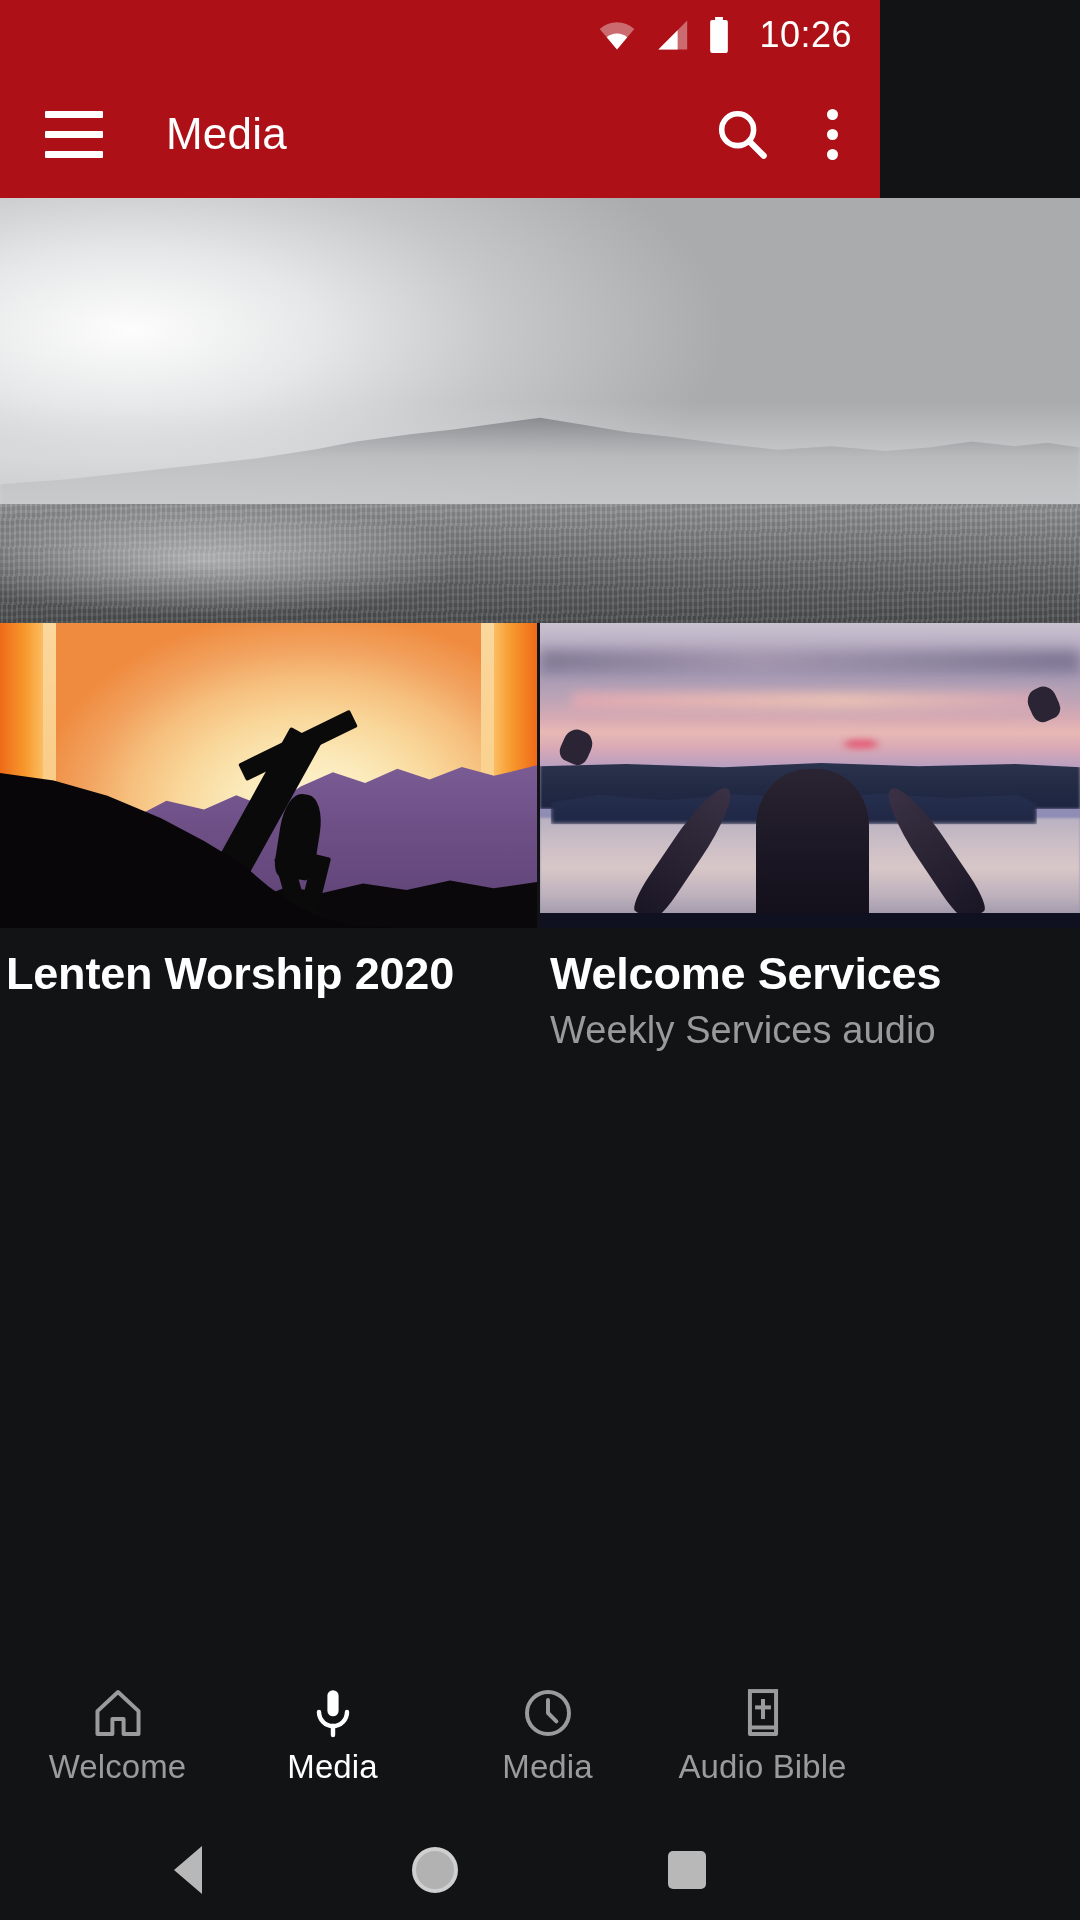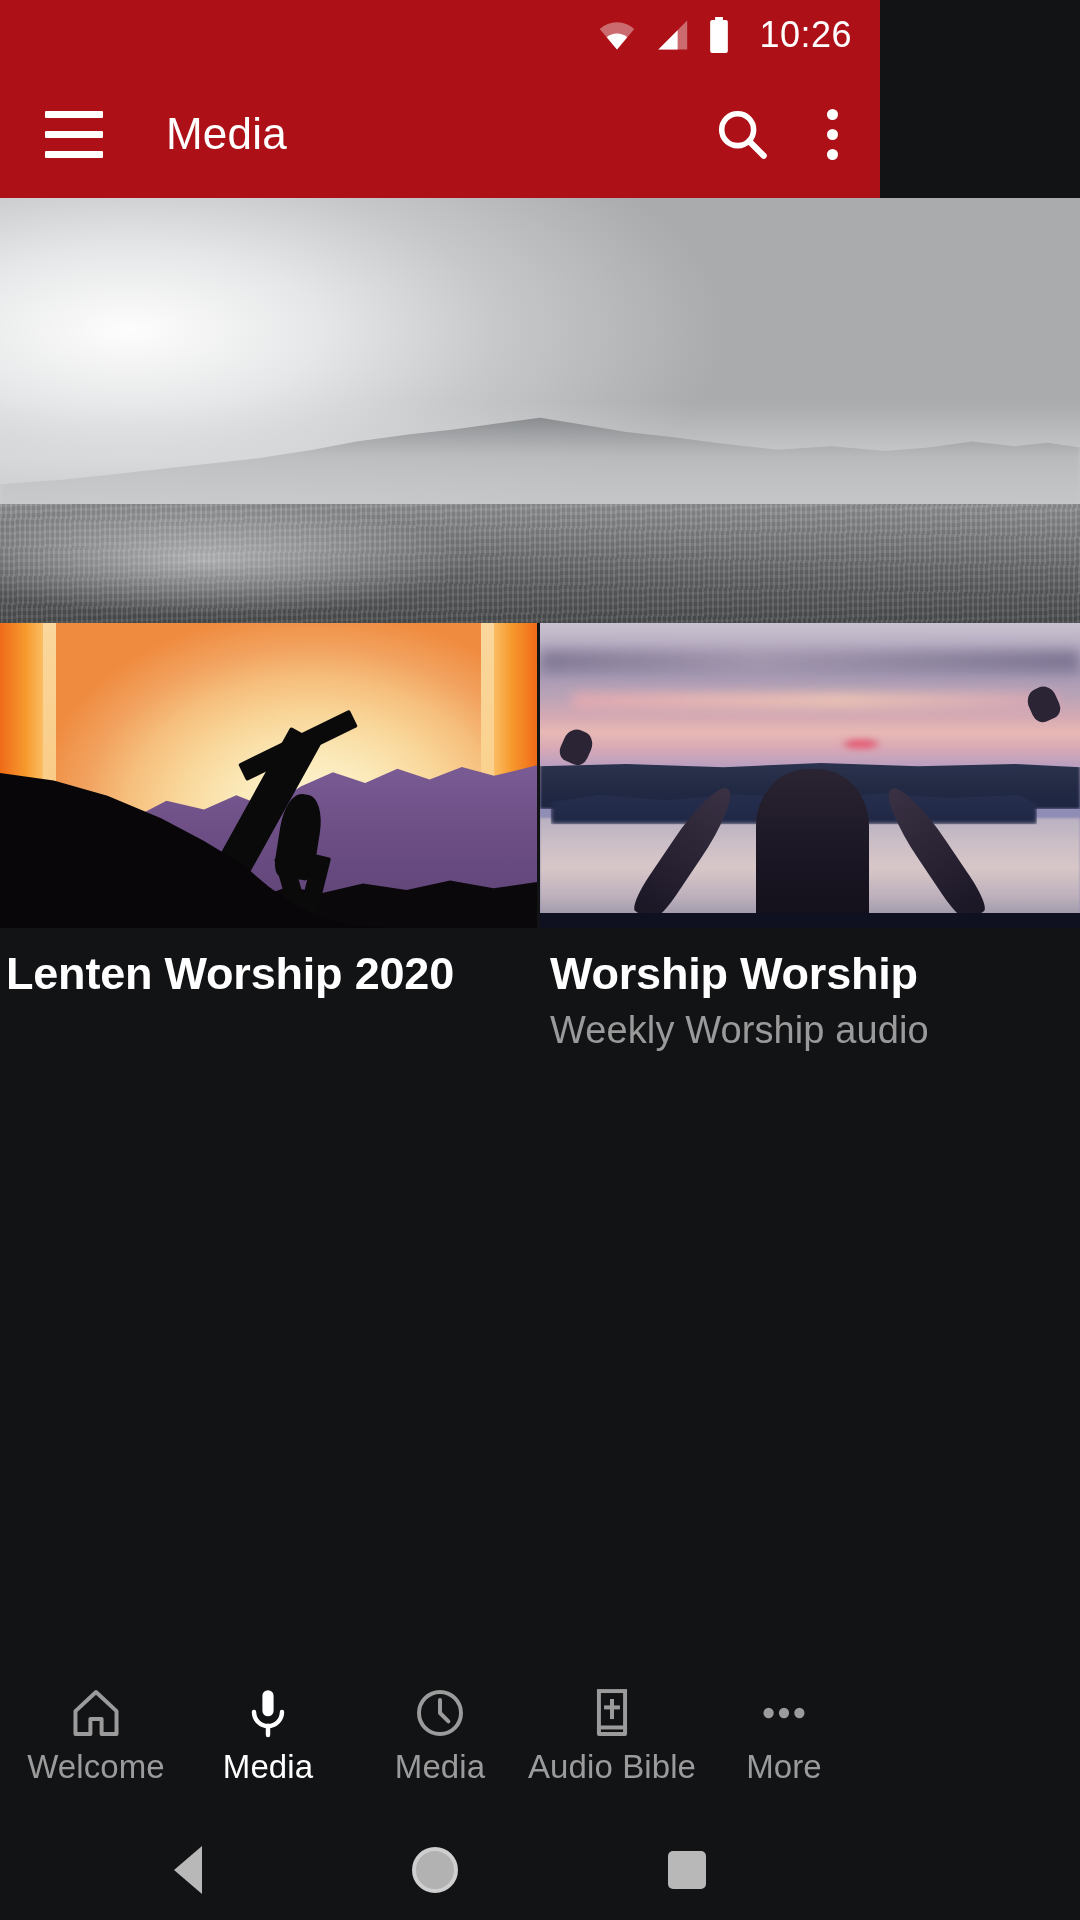--- a/index.html
+++ b/index.html
@@ -350,22 +350,22 @@
         <div class="ph-water"></div>
         <div class="ph-island"></div>
         <div class="ph-arm-l"></div>
         <div class="ph-arm-r"></div>
         <div class="ph-hand-l"></div>
         <div class="ph-hand-r"></div>
         <div class="ph-hair"></div>
         <div class="ph-rail"></div>
       </div>
       <div class="card-text">
-        <div class="card-title">Worship Worship</div>
-        <div class="card-sub">Weekly Worship audio</div>
+        <div class="card-title">Welcome Services</div>
+        <div class="card-sub">Weekly Services audio</div>
       </div>
     </div>
 
   </div>
 
   <div class="filler"></div>
 
   <div class="bottomnav">
 
     <div class="navitem">
@@ -403,30 +403,20 @@
         <svg width="56" height="56" viewBox="0 0 24 24">
           <rect x="6.4" y="2.6" width="11.2" height="15.6" fill="none" stroke="#9b9b9b" stroke-width="1.7"></rect>
           <path d="M6.4 18.2 L6.4 21 L17.6 21 L17.6 18.2" fill="none" stroke="#9b9b9b" stroke-width="1.7" stroke-linejoin="round"></path>
           <line x1="12" y1="6" x2="12" y2="14.6" stroke="#9b9b9b" stroke-width="1.7"></line>
           <line x1="8.6" y1="9.6" x2="15.4" y2="9.6" stroke="#9b9b9b" stroke-width="1.7"></line>
         </svg>
       </span>
       <span class="navlabel">Audio Bible</span>
     </div>
 
-    <div class="navitem">
-      <span class="navicon">
-        <svg width="56" height="56" viewBox="0 0 24 24">
-          <circle cx="5.4" cy="12" r="2.2" fill="#9b9b9b"></circle>
-          <circle cx="12" cy="12" r="2.2" fill="#9b9b9b"></circle>
-          <circle cx="18.6" cy="12" r="2.2" fill="#9b9b9b"></circle>
-        </svg>
-      </span>
-      <span class="navlabel">More</span>
-    </div>
 
   </div>
 
   <div class="sysnav">
     <div class="sys-back"></div>
     <div class="sys-home"></div>
     <div class="sys-recent"></div>
   </div>
 
 </div>

